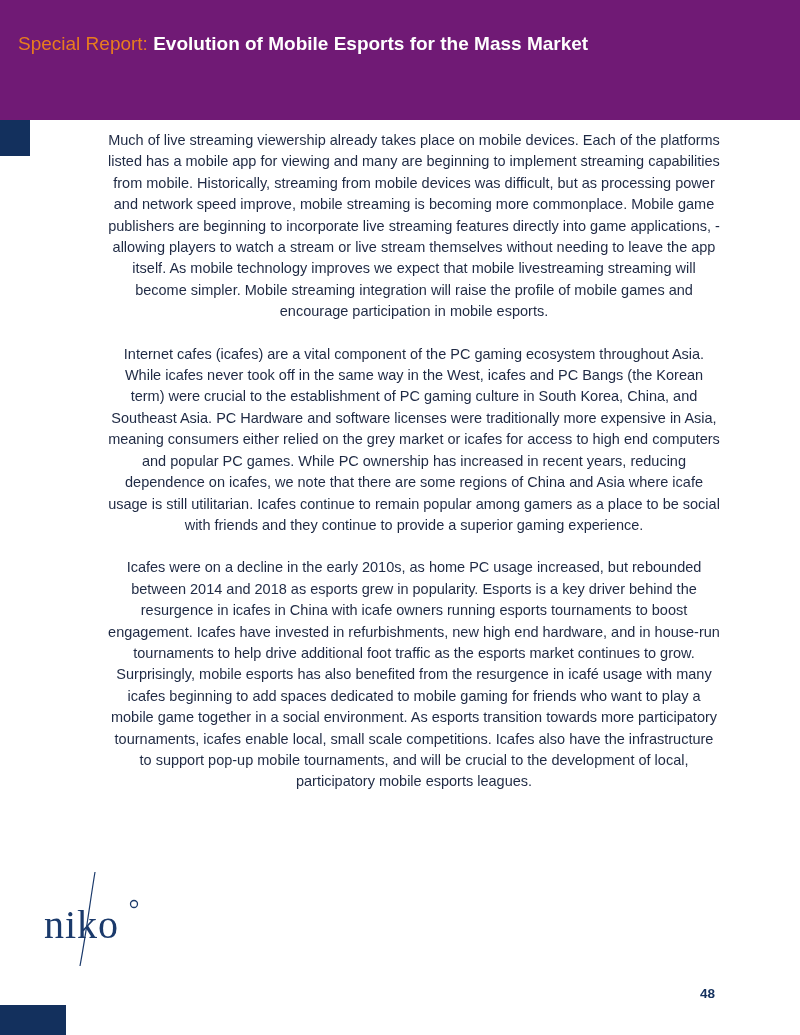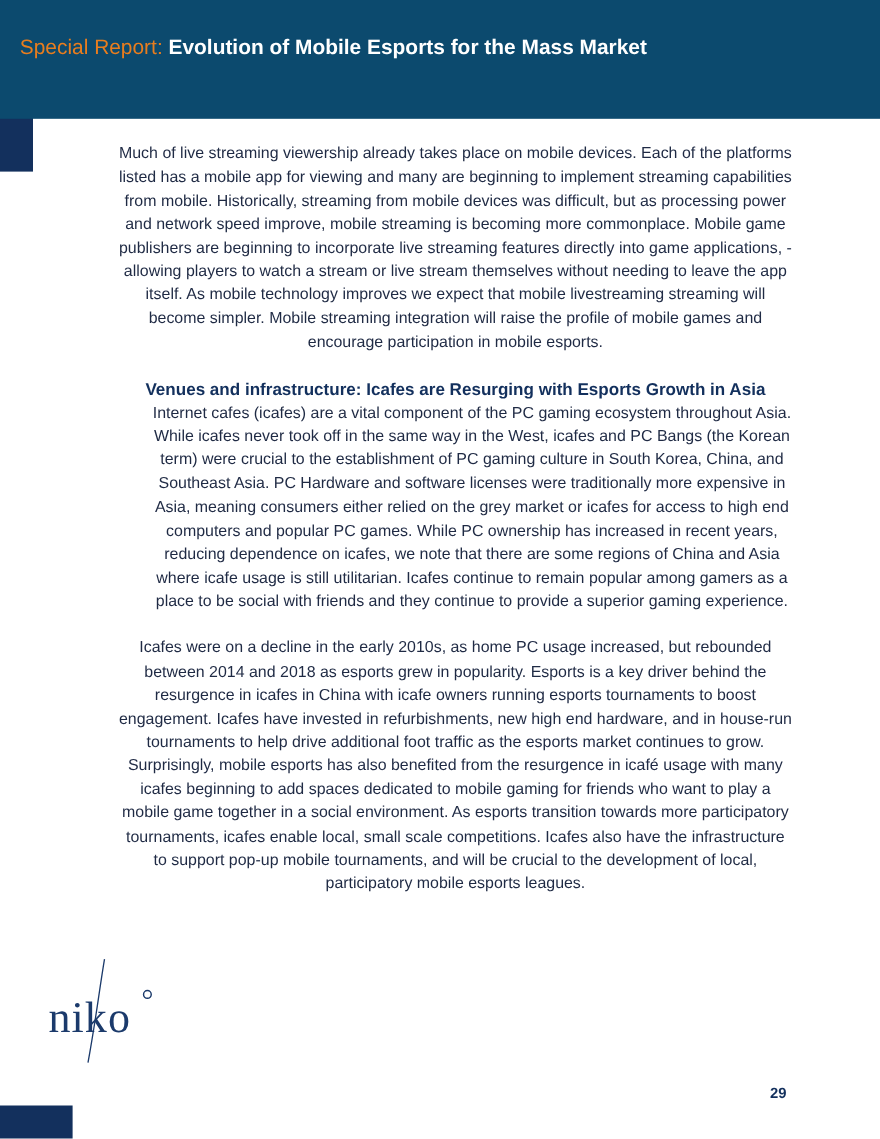--- a/index.html
+++ b/index.html
@@ -10,22 +10,22 @@
     background: #ffffff;
     font-family: "Liberation Sans", sans-serif;
     overflow: hidden;
   }
 
   
   .header-band {
     position: absolute;
     top: 0; left: 0;
     width: 800px;
-    height: 108px;
-    background: #0c4a6e;
+    height: 120px;
+    background: #701a75;
   }
   .header-text {
     position: absolute;
     top: 33px;
     left: 18px;
     font-size: 19px;
     white-space: nowrap;
   }
   .header-prefix {
     color: #e87d1e;
@@ -104,26 +104,25 @@
 <div class="bottom-left-block"></div>
 
 <div class="header-band">
   <div class="header-text">
     <span class="header-prefix">Special Report: </span><span class="header-title">Evolution of Mobile Esports for the Mass Market</span>
   </div>
 </div>
 
 <div class="content">
   <p>Much of live streaming viewership already takes place on mobile devices. Each of the platforms listed has a mobile app for viewing and many are beginning to implement streaming capabilities from mobile. Historically, streaming from mobile devices was difficult, but as processing power and network speed improve, mobile streaming is becoming more commonplace.  Mobile game publishers are beginning to incorporate live streaming features directly into game applications, - allowing players to watch a stream or live stream themselves without needing to leave the app itself. As mobile technology improves we expect that mobile livestreaming streaming will become simpler. Mobile streaming integration will raise the profile of mobile games and encourage participation in mobile esports.</p>
-  <h2>Venues and infrastructure: Icafes are Resurging with Esports Growth in Asia</h2>
   <p>Internet cafes (icafes) are a vital component of the PC gaming ecosystem throughout Asia. While icafes never took off in the same way in the West, icafes and PC Bangs (the Korean term) were crucial to the establishment of PC gaming culture in South Korea, China, and Southeast Asia. PC Hardware and software licenses were traditionally more expensive in Asia, meaning consumers either relied on the grey market or icafes for access to high end computers and popular PC games. While PC ownership has increased in recent years, reducing dependence on icafes, we note that there are some regions of China and Asia where icafe usage is still utilitarian. Icafes continue to remain popular among gamers as a place to be social with friends and they continue to provide a superior gaming experience.</p>
   <p>Icafes were on a decline in the early 2010s, as home PC usage increased, but rebounded between 2014 and 2018 as esports grew in popularity. Esports is a key driver behind the resurgence in icafes in China with icafe owners running esports tournaments to boost engagement. Icafes have invested in refurbishments, new high end hardware, and in house-run tournaments to help drive additional foot traffic as the esports market continues to grow. Surprisingly, mobile esports has also benefited from the resurgence in icafé usage with many icafes beginning to add spaces dedicated to mobile gaming for friends who want to play a mobile game together in a social environment. As esports transition towards more participatory tournaments, icafes enable local, small scale competitions. Icafes also have the infrastructure to support pop-up mobile tournaments, and will be crucial to the development of local, participatory mobile esports leagues.</p>
 </div>
 
 <div class="logo-wrap">
   <svg width="120" height="100" viewBox="0 0 120 100">
     <path d="M53,2 C48,32 45,58 38,96" stroke="#1b3a6b" stroke-width="1.2" fill="none"></path>
     <text x="2" y="68" font-family="Liberation Serif, serif" font-size="40" letter-spacing="1" fill="#1b3a6b">niko</text>
     <circle cx="92" cy="34" r="3.5" stroke="#1b3a6b" stroke-width="1.3" fill="none"></circle>
   </svg>
 </div>
 
-<div class="page-number">29</div>
+<div class="page-number">48</div>
 
 </body></html>

